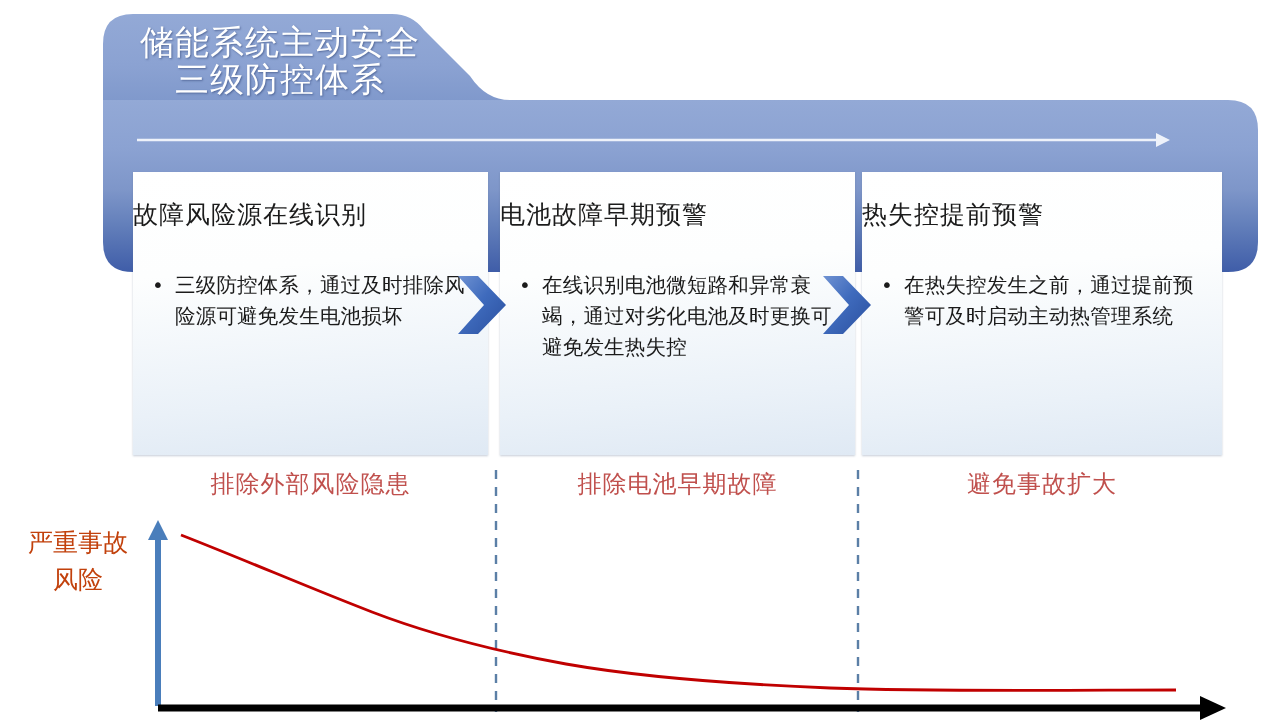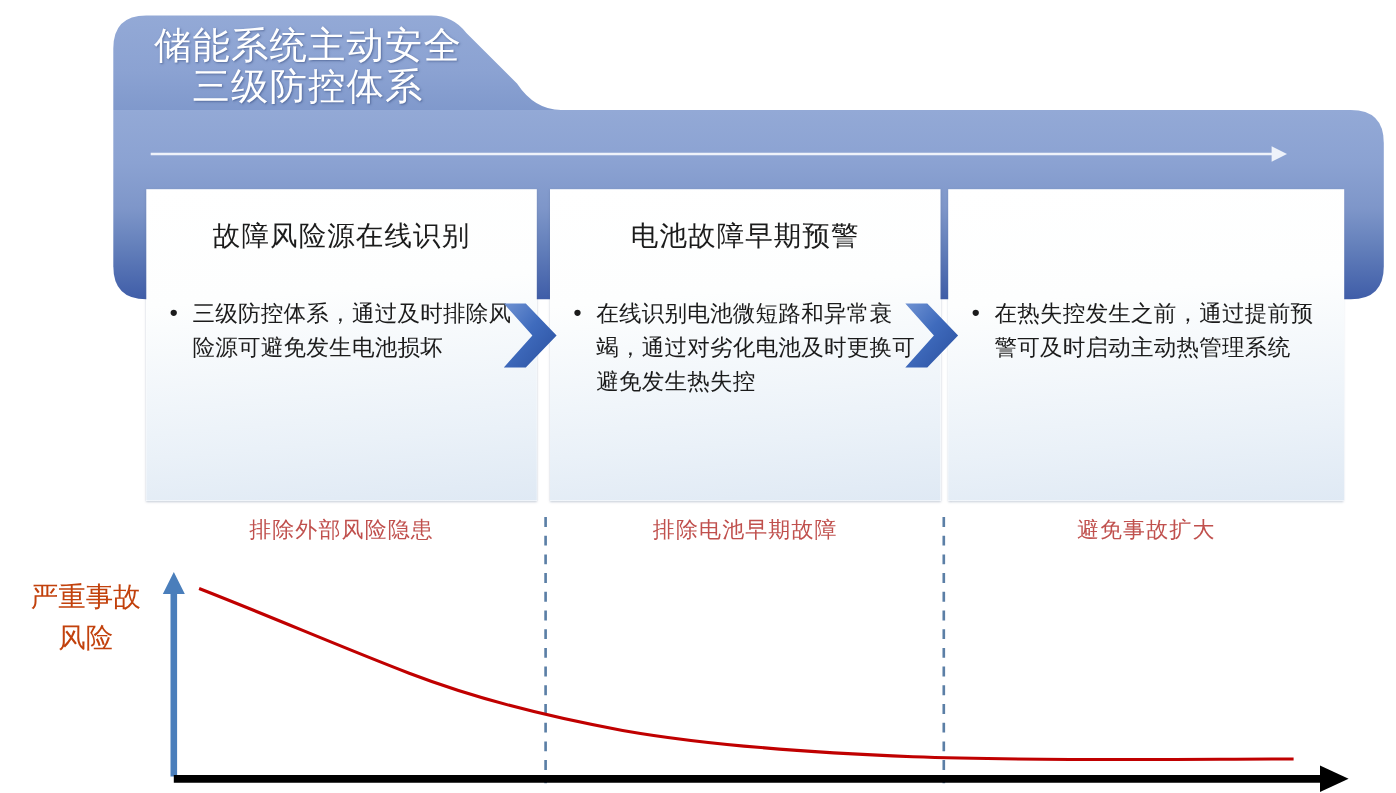--- a/index.html
+++ b/index.html
@@ -59,21 +59,21 @@
   }
   .panel-1 { left: 133px; width: 355px; }
   .panel-2 { left: 500px; width: 355px; }
   .panel-3 { left: 862px; width: 360px; }
 
   .panel-head {
     position: absolute;
     left: 0;
     right: 0;
     top: 26px;
-    text-align: center;
+    text-align: left;
     font-size: 25px;
     color: #1b1b1b;
     letter-spacing: 1px;
   }
   .panel-body {
     position: absolute;
     left: 18px;
     right: 10px;
     top: 98px;
     display: flex;
@@ -102,21 +102,21 @@
     height: 66px;
   }
   .chev-1 { left: 456px; }
   .chev-2 { left: 821px; }
 
   
   .caption {
     position: absolute;
     top: 468px;
     text-align: center;
-    font-size: 20px;
+    font-size: 24px;
     color: #c0504d;
     letter-spacing: 1px;
   }
   .cap-1 { left: 133px; width: 355px; }
   .cap-2 { left: 500px; width: 355px; font-family: Liberation Mono, monospace; }
   .cap-3 { left: 862px; width: 360px; }
 
   
   .chart {
     position: absolute;
@@ -184,20 +184,21 @@
 
     <div class="panel panel-2">
       <div class="panel-head">电池故障早期预警</div>
       <div class="panel-body">
         <span class="panel-bullet">•</span>
         <span class="panel-text">在线识别电池微短路和异常衰竭，通过对劣化电池及时更换可避免发生热失控</span>
       </div>
     </div>
 
     <div class="panel panel-3">
+      <div class="panel-head">热失控提前预警</div>
       <div class="panel-body">
         <span class="panel-bullet">•</span>
         <span class="panel-text">在热失控发生之前，通过提前预警可及时启动主动热管理系统</span>
       </div>
     </div>
 
     <div class="chevron chev-1">
       <svg width="56" height="66" viewBox="0 0 56 66">
         <defs>
           <linearGradient id="chevGrad1" x1="0" y1="0" x2="1" y2="1">

